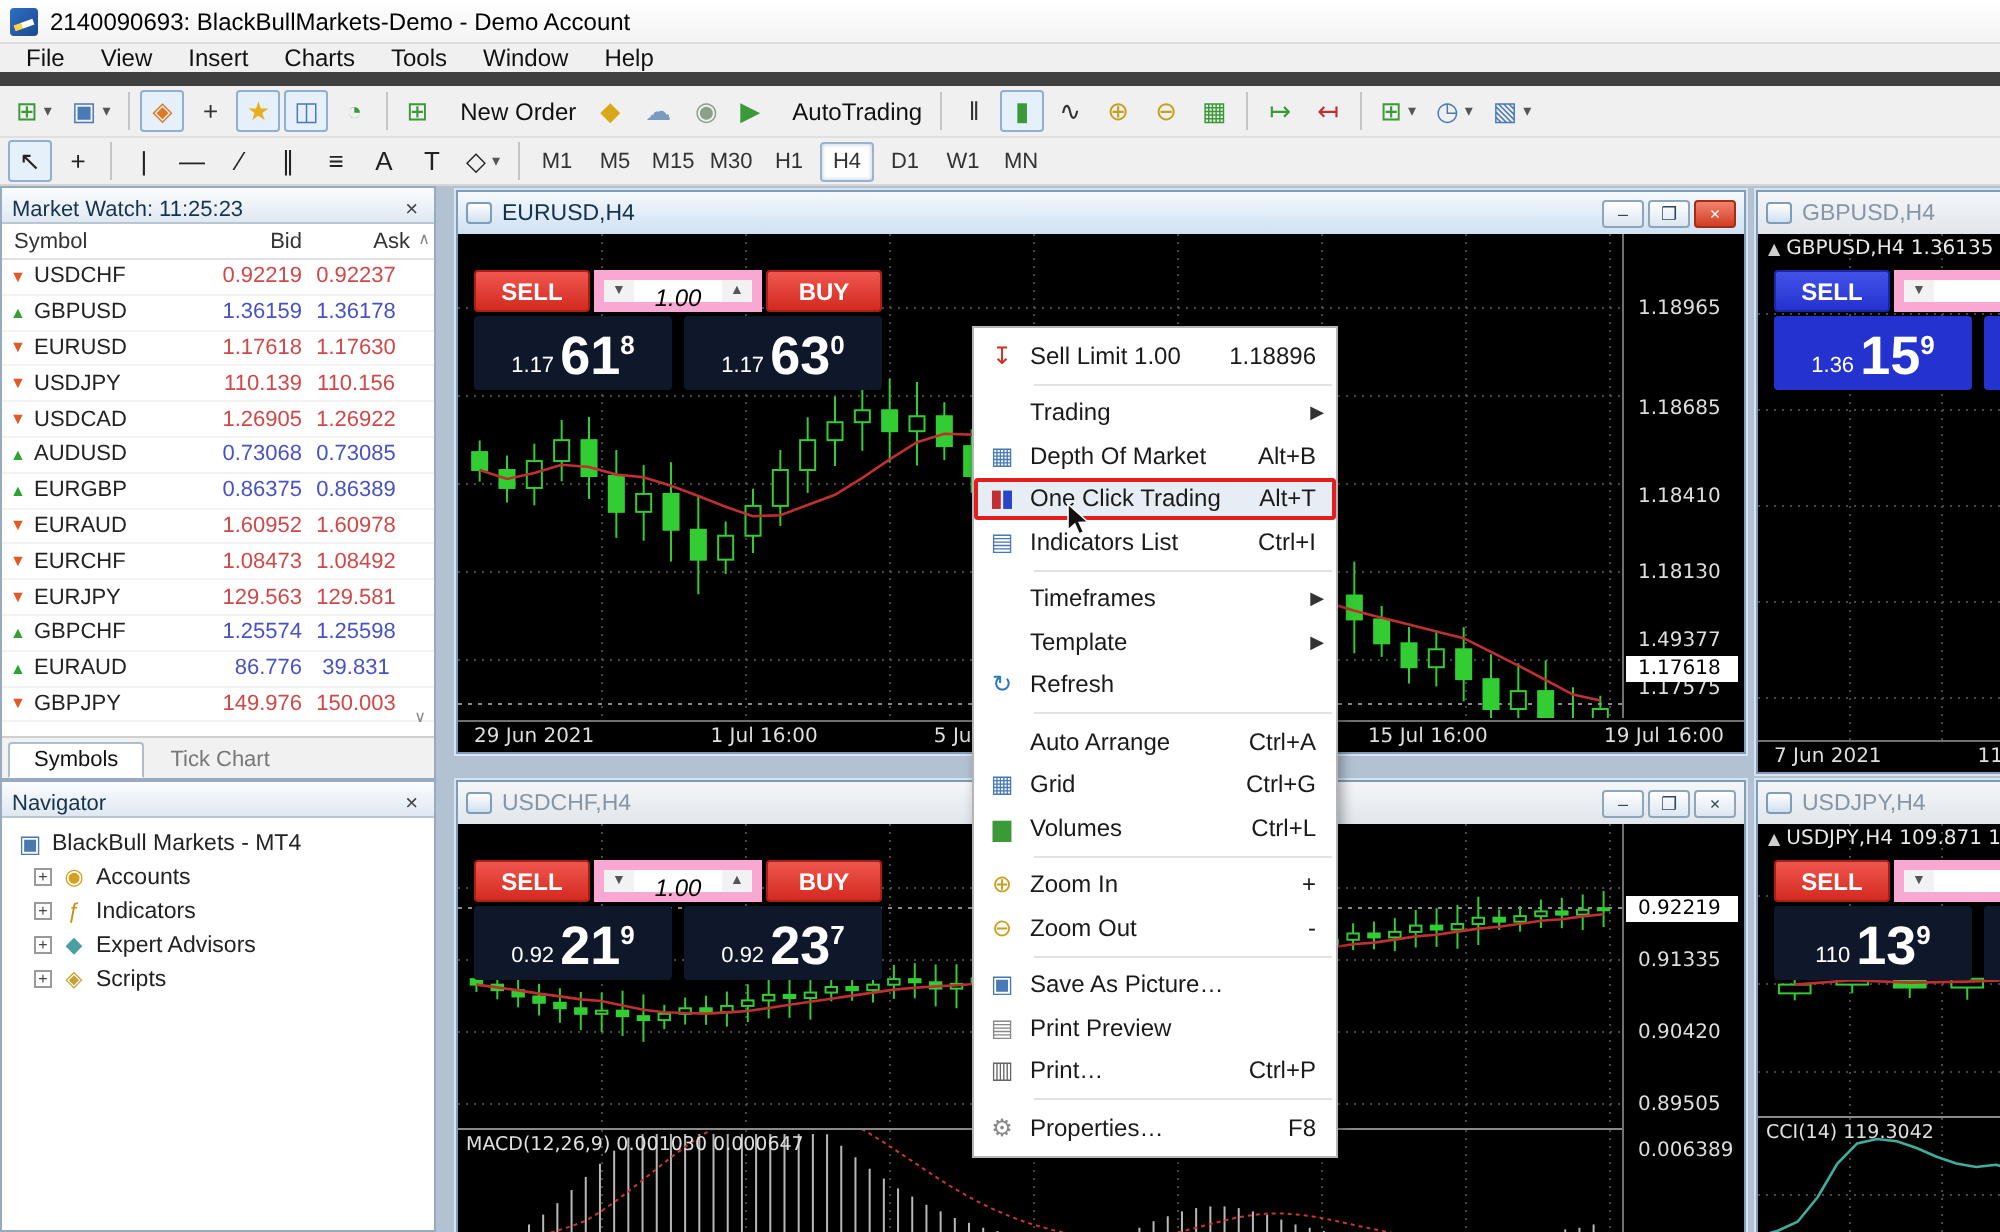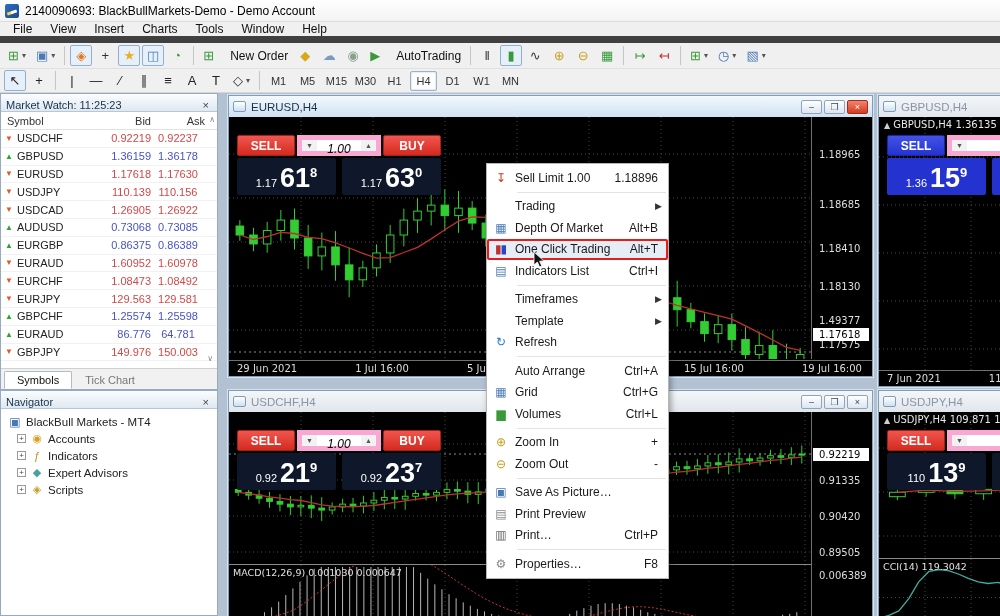--- a/index.html
+++ b/index.html
@@ -376,21 +376,21 @@
           </span>
           <span class="bid">1.25574</span>
           <span class="ask">1.25598</span>
         </div>
         <div class="mw-row up">
           <span class="sym">
             <span class="arr up">▲</span>
             <span>EURAUD</span>
           </span>
           <span class="bid">86.776</span>
-          <span class="ask">64.781</span>
+          <span class="ask">39.831</span>
         </div>
         <div class="mw-row dn">
           <span class="sym">
             <span class="arr dn">▼</span>
             <span>GBPJPY</span>
           </span>
           <span class="bid">149.976</span>
           <span class="ask">150.003</span>
         </div>
       </div>

